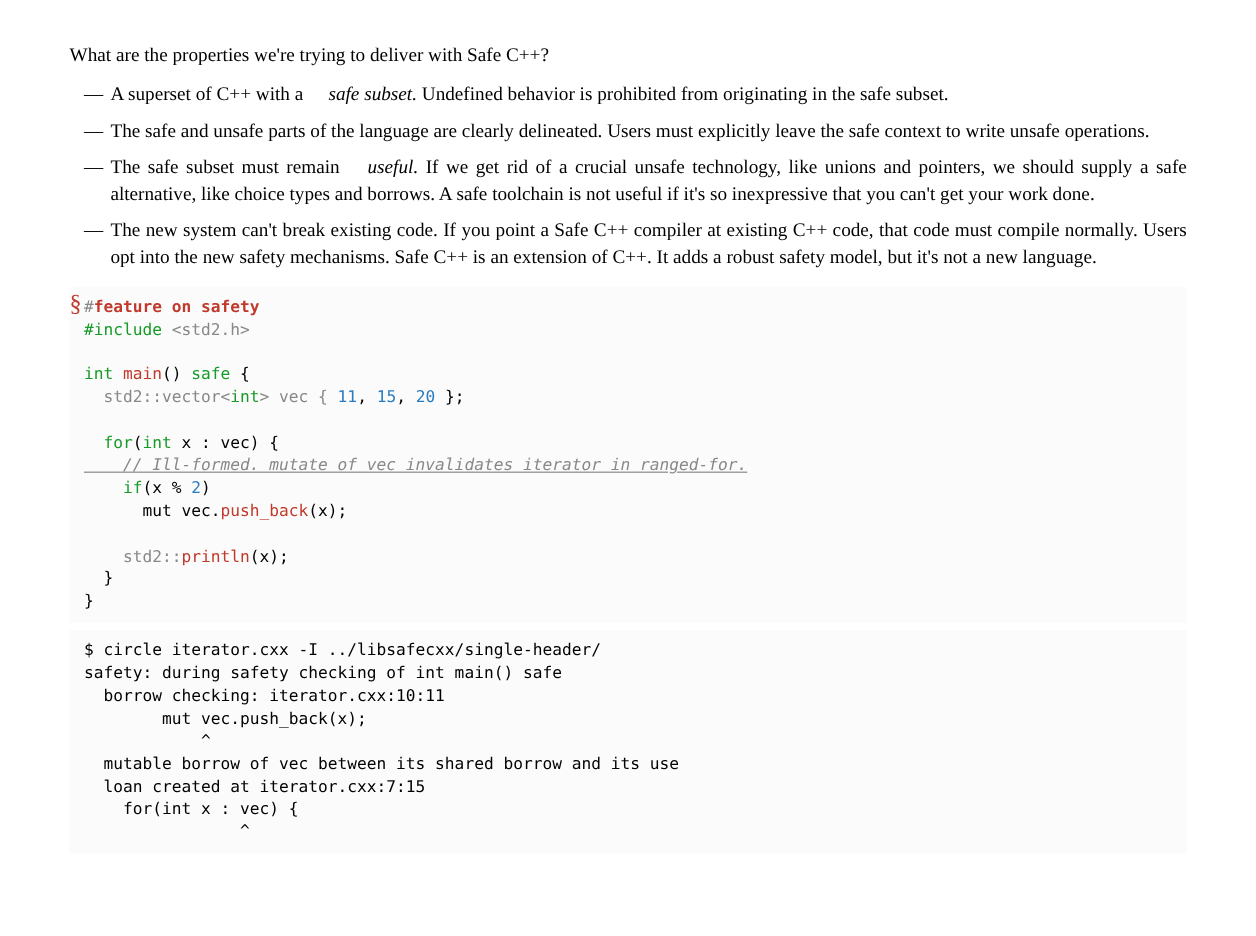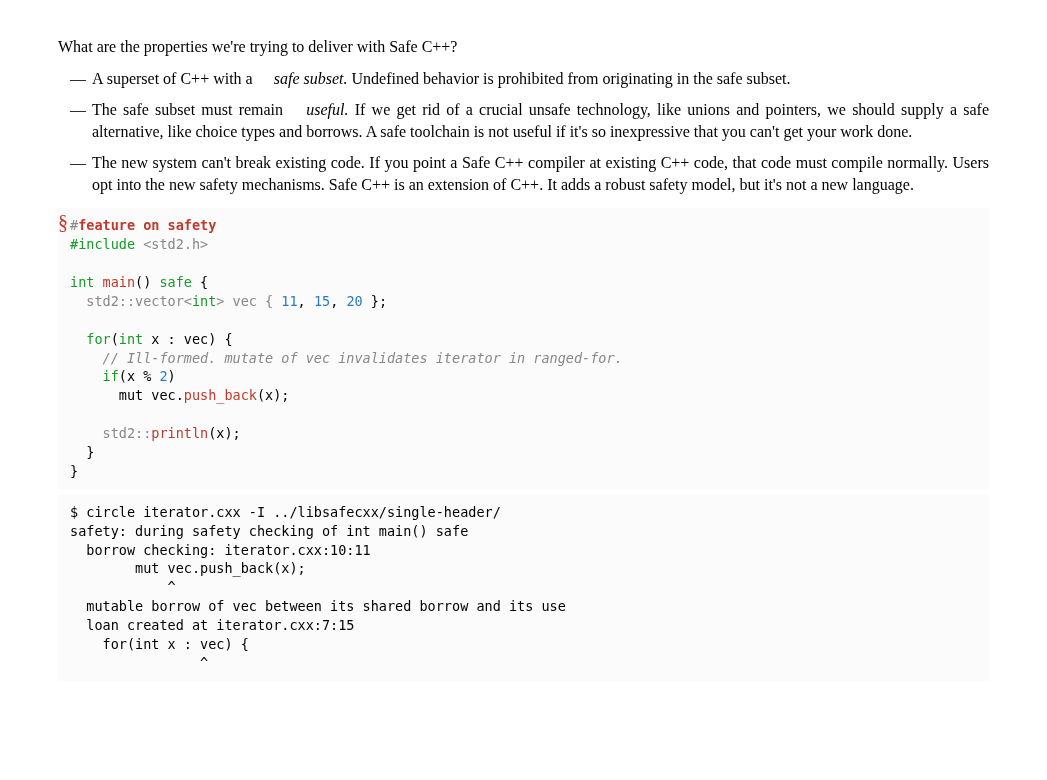--- a/index.html
+++ b/index.html
@@ -78,32 +78,33 @@
     white-space: pre;
     overflow: hidden;
   }
   .tok-pp1 { color: #888; }
   .tok-pp-kw { color: #c0392b; font-weight: bold; }
   .tok-inc { color: #169b28; text-align: right; }
   .tok-kw { color: #169b28; }
   .tok-ty { color: #888; }
   .tok-fn { color: #c0392b; }
   .tok-num { color: #2a7bbf; }
-  .tok-cmt { color: #888; font-style: italic; }
+  .tok-cmt { color: #888; font-style: italic; text-decoration: underline; }
 </style>
 </head>
 <body>
 
 <div class="page">
   <div class="content">
 
     <p class="intro">What are the properties we're trying to deliver with Safe C++?</p>
 
     <ul class="props">
       <li><span>A superset of C++ with a </span><em class="it">safe subset.</em><span> Undefined behavior is prohibited from originating in the safe subset.</span></li>
+      <li>The safe and unsafe parts of the language are clearly delineated. Users must explicitly leave the safe context to write unsafe operations.</li>
       <li><span>The safe subset must remain </span><em class="it">useful.</em><span> If we get rid of a crucial unsafe technology, like unions and pointers, we should supply a safe alternative, like choice types and borrows. A safe toolchain is not useful if it's so inexpressive that you can't get your work done.</span></li>
       <li>The new system can't break existing code. If you point a Safe C++ compiler at existing C++ code, that code must compile normally. Users opt into the new safety mechanisms. Safe C++ is an extension of C++. It adds a robust safety model, but it's not a new language.</li>
     </ul>
 
     <h2 class="section">
       <span class="secsym">§</span>
     </h2>
 
 
     <pre><span class="tok-pp1">#</span><span class="tok-pp-kw">feature on safety</span>

